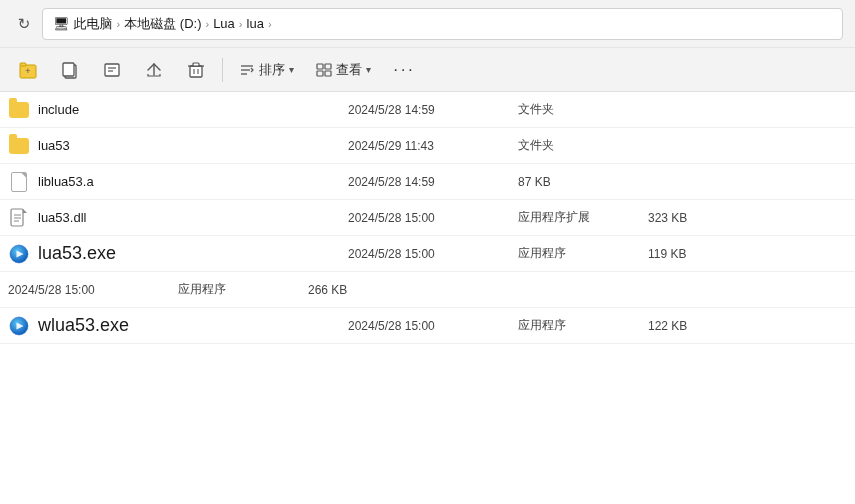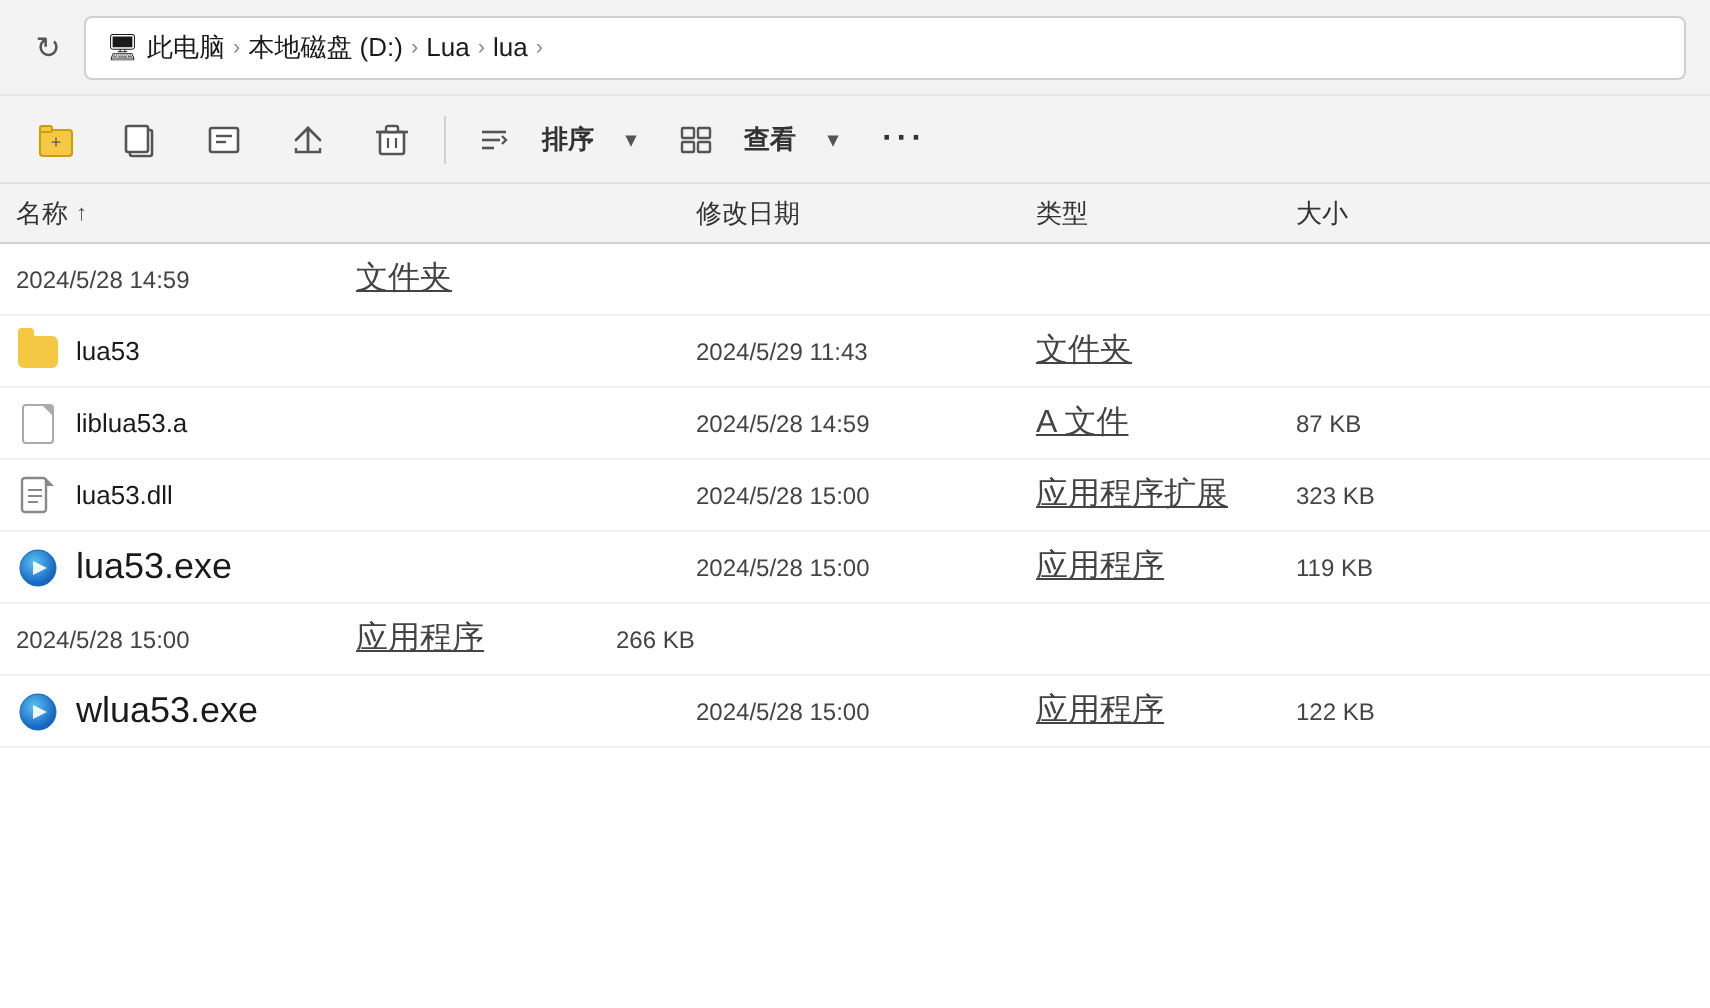--- a/index.html
+++ b/index.html
@@ -80,28 +80,27 @@
     }
     .toolbar-sep {
       width: 1px;
       height: 24px;
       background: #d0d0d0;
       margin: 0 4px;
     }
     .toolbar-btn-text {
       display: flex;
       align-items: center;
-      gap: 16px;
+      gap: 4px;
       padding: 0 10px;
       height: 38px;
       border-radius: 4px;
       cursor: pointer;
       color: #333;
       font-size: 13px;
-      font-weight: bold;
     }
 
     
     .col-headers {
       display: flex;
       align-items: center;
       height: 30px;
       background: #f3f3f3;
       border-bottom: 1px solid #d0d0d0;
       padding: 0 8px;
@@ -140,21 +139,21 @@
     }
     .file-icon {
       width: 22px;
       height: 22px;
       display: flex;
       align-items: center;
       justify-content: center;
       flex-shrink: 0;
     }
     .file-row-date { width: 170px; color: #444; font-size: 12px; }
-    .file-row-type { width: 130px; color: #444; font-size: 16px; text-decoration: underline; }
+    .file-row-type { width: 130px; color: #444; font-size: 12px; }
     .file-row-size { width: 100px; color: #444; font-size: 12px; }
 
     
     .icon-folder {
       display: inline-block;
       width: 20px;
       height: 16px;
       background: #f4c842;
       border-radius: 0 3px 3px 3px;
       position: relative;
@@ -281,38 +280,29 @@
     <span>查看</span>
     <span style="font-size:10px; color:#555;">▾</span>
   </div>
   <div class="toolbar-btn-text">
     <span style="font-size:16px; letter-spacing:2px; color:#333;">···</span>
   </div>
 </div>
 
 <div class="main-content">
 
-  <div class="col-headers">
-    <div class="col-name">
-      <span>名称</span>
-      <span style="color:#555; font-size:11px;">↑</span>
-    </div>
-    <div class="col-date">
-      <span>修改日期</span>
-    </div>
-    <div class="col-type">
-      <span>类型</span>
-    </div>
-    <div class="col-size">
-      <span>大小</span>
-    </div>
-  </div>
 
   <div class="file-list" id="file-list-container">
   <div class="file-row">
+      <div class="file-row-name">
+        <div class="file-icon">
+            <span class="icon-folder"></span>
+          </div>
+        <span style="font-size:13px;">include</span>
+      </div>
       <div class="file-row-date">2024/5/28 14:59</div>
       <div class="file-row-type">文件夹</div>
       <div class="file-row-size"></div>
     </div>
       <div class="file-row">
       <div class="file-row-name">
         <div class="file-icon">
             <span class="icon-folder"></span>
           </div>
         <span style="font-size:13px;">lua53</span>
@@ -322,21 +312,20 @@
       <div class="file-row-size"></div>
     </div>
       <div class="file-row">
       <div class="file-row-name">
         <div class="file-icon">
             <span class="icon-file"></span>
           </div>
         <span style="font-size:13px;">liblua53.a</span>
       </div>
       <div class="file-row-date">2024/5/28 14:59</div>
-      <div class="file-row-type">A 文件</div>
       <div class="file-row-size">87 KB</div>
     </div>
       <div class="file-row">
       <div class="file-row-name">
         <div class="file-icon">
             <svg width="18" height="20" viewBox="0 0 18 20">
         <rect x="1" y="1" width="12" height="17" rx="1.5" fill="white" stroke="#888" stroke-width="1.2"></rect>
         <polygon points="13,1 17,5 13,5" fill="#888"></polygon>
         <line x1="4" y1="7" x2="11" y2="7" stroke="#888" stroke-width="1"></line>
         <line x1="4" y1="10" x2="11" y2="10" stroke="#888" stroke-width="1"></line>

